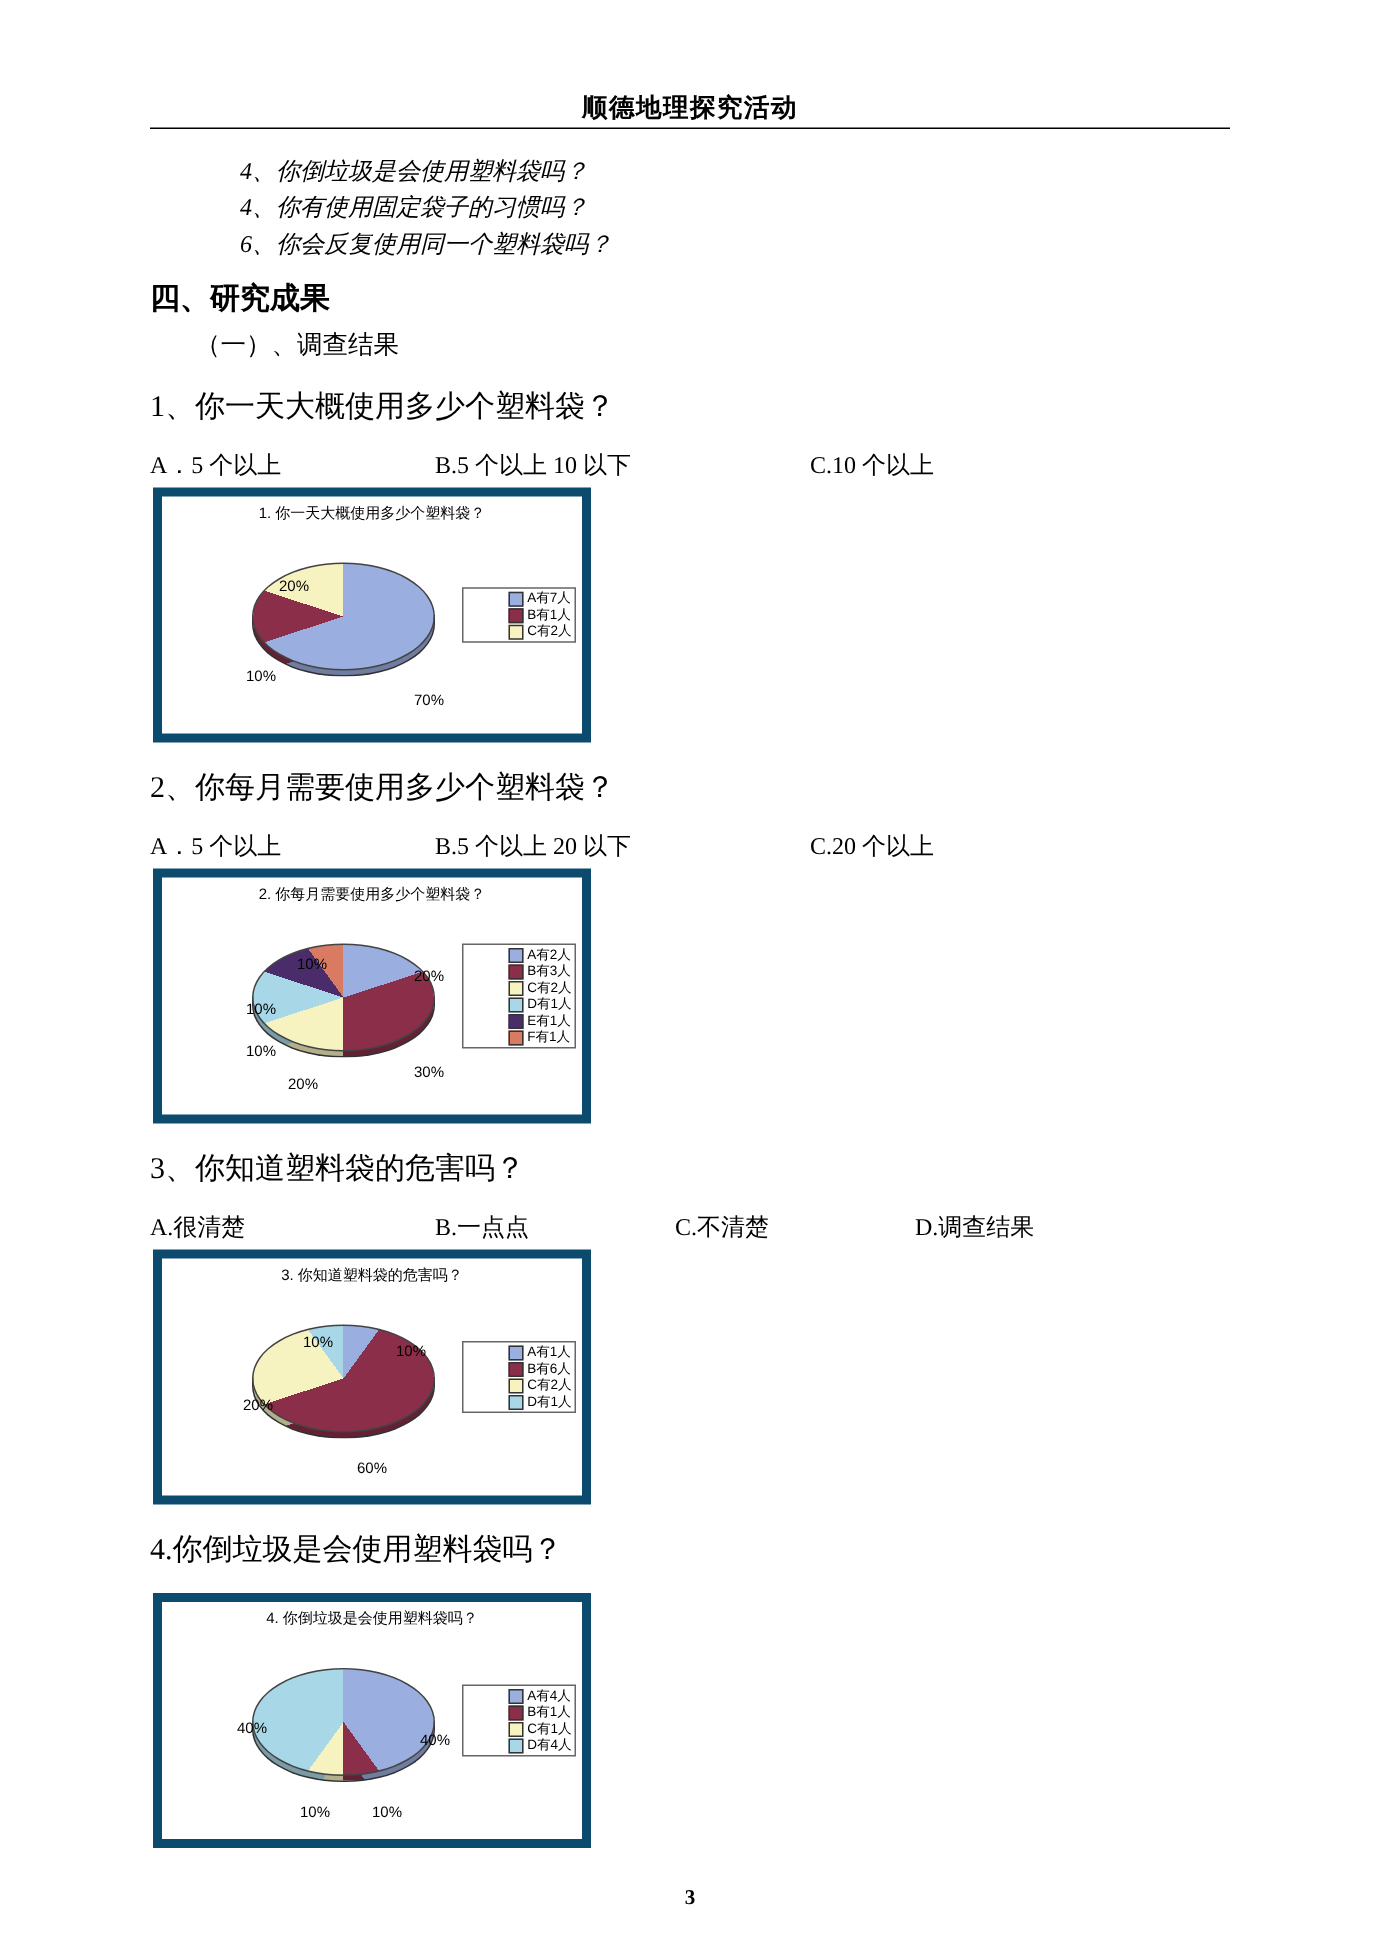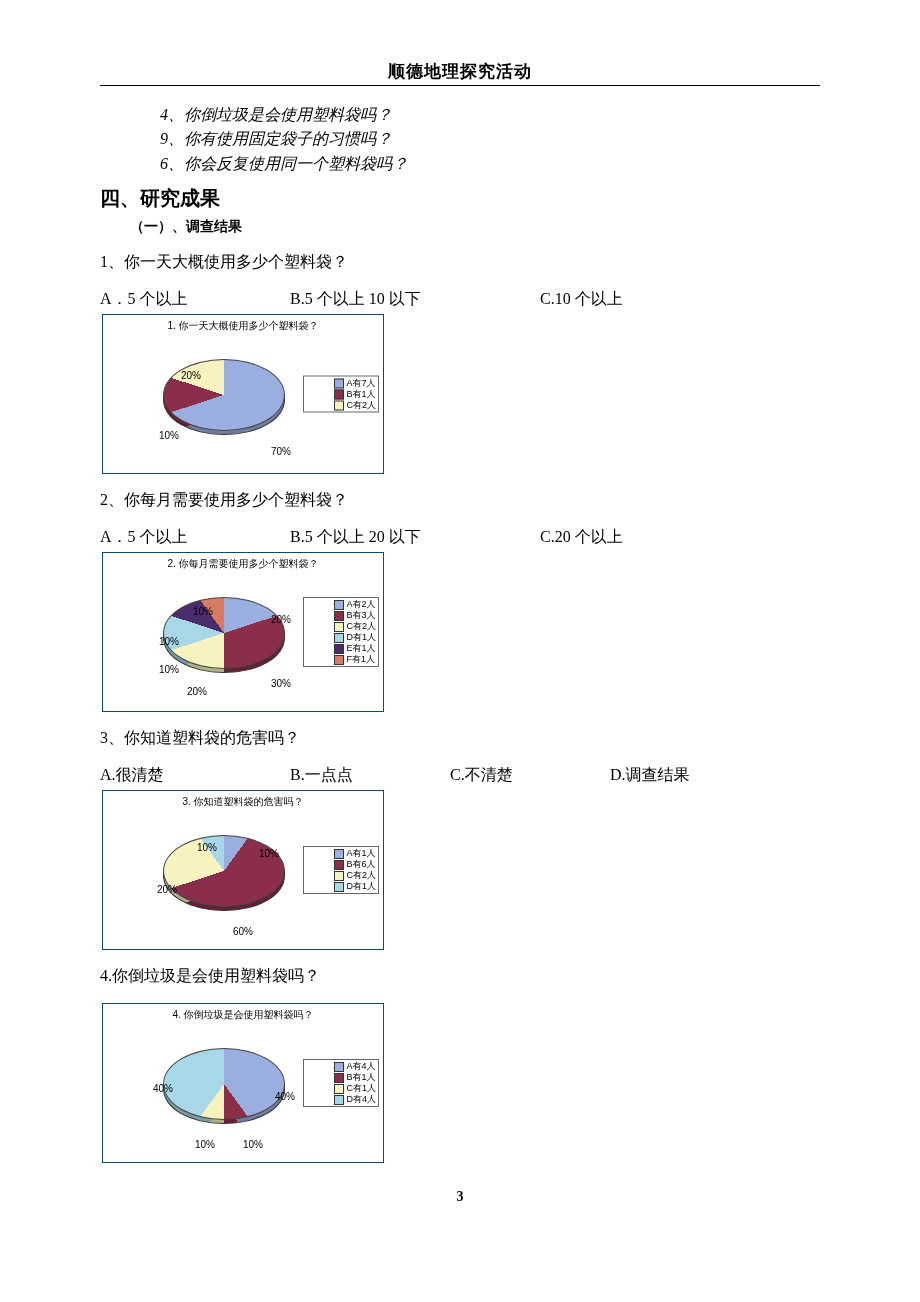--- a/index.html
+++ b/index.html
@@ -25,30 +25,30 @@
     margin: 2px 0 18px 0;
   }
   .indent2 { margin-left: 60px; font-style: italic; }
   .line { margin: 2px 0; font-size: 16px; line-height: 1.4; }
   .section-head {
     font-size: 20px;
     font-weight: bold;
     margin: 10px 0 6px 0;
   }
   .sub-head {
-    font-size: 14px;
-    font-weight: bold;
+    font-size: 17px;
+    font-weight: normal;
     margin-left: 30px;
     margin-bottom: 4px;
   }
-  .q-line { font-size: 16px; margin: 16px 0; }
+  .q-line { font-size: 20px; margin: 16px 0; }
   .opts { display: flex; font-size: 16px; margin: 2px 0; }
   .opt { flex: 0 0 auto; }
   .chart-box {
-    border: 1px solid #0c4a6e;
+    border: 6px solid #0c4a6e;
     width: 280px;
     height: 158px;
     position: relative;
     margin: 4px 0 12px 2px;
     font-family: Arial, "SimSun", sans-serif;
   }
   .chart-title {
     font-size: 10px;
     text-align: center;
     margin-top: 4px;
@@ -104,21 +104,21 @@
 </style>
 </head>
 <body>
 
 <div class="page">
   <div class="header-title">顺德地理探究活动</div>
   <div class="header-rule"></div>
 
   <div class="indent2">
     <div class="line">4、你倒垃圾是会使用塑料袋吗？</div>
-    <div class="line">9、你有使用固定袋子的习惯吗？</div>
+    <div class="line">4、你有使用固定袋子的习惯吗？</div>
     <div class="line">6、你会反复使用同一个塑料袋吗？</div>
   </div>
 
   <div class="section-head">四、研究成果</div>
   <div class="sub-head">（一）、调查结果</div>
 
   <div class="q-line">1、你一天大概使用多少个塑料袋？</div>
   <div class="opts">
     <div class="opt" style="width:190px">A．5 个以上</div>
     <div class="opt" style="width:250px">B.5 个以上 10 以下</div>

